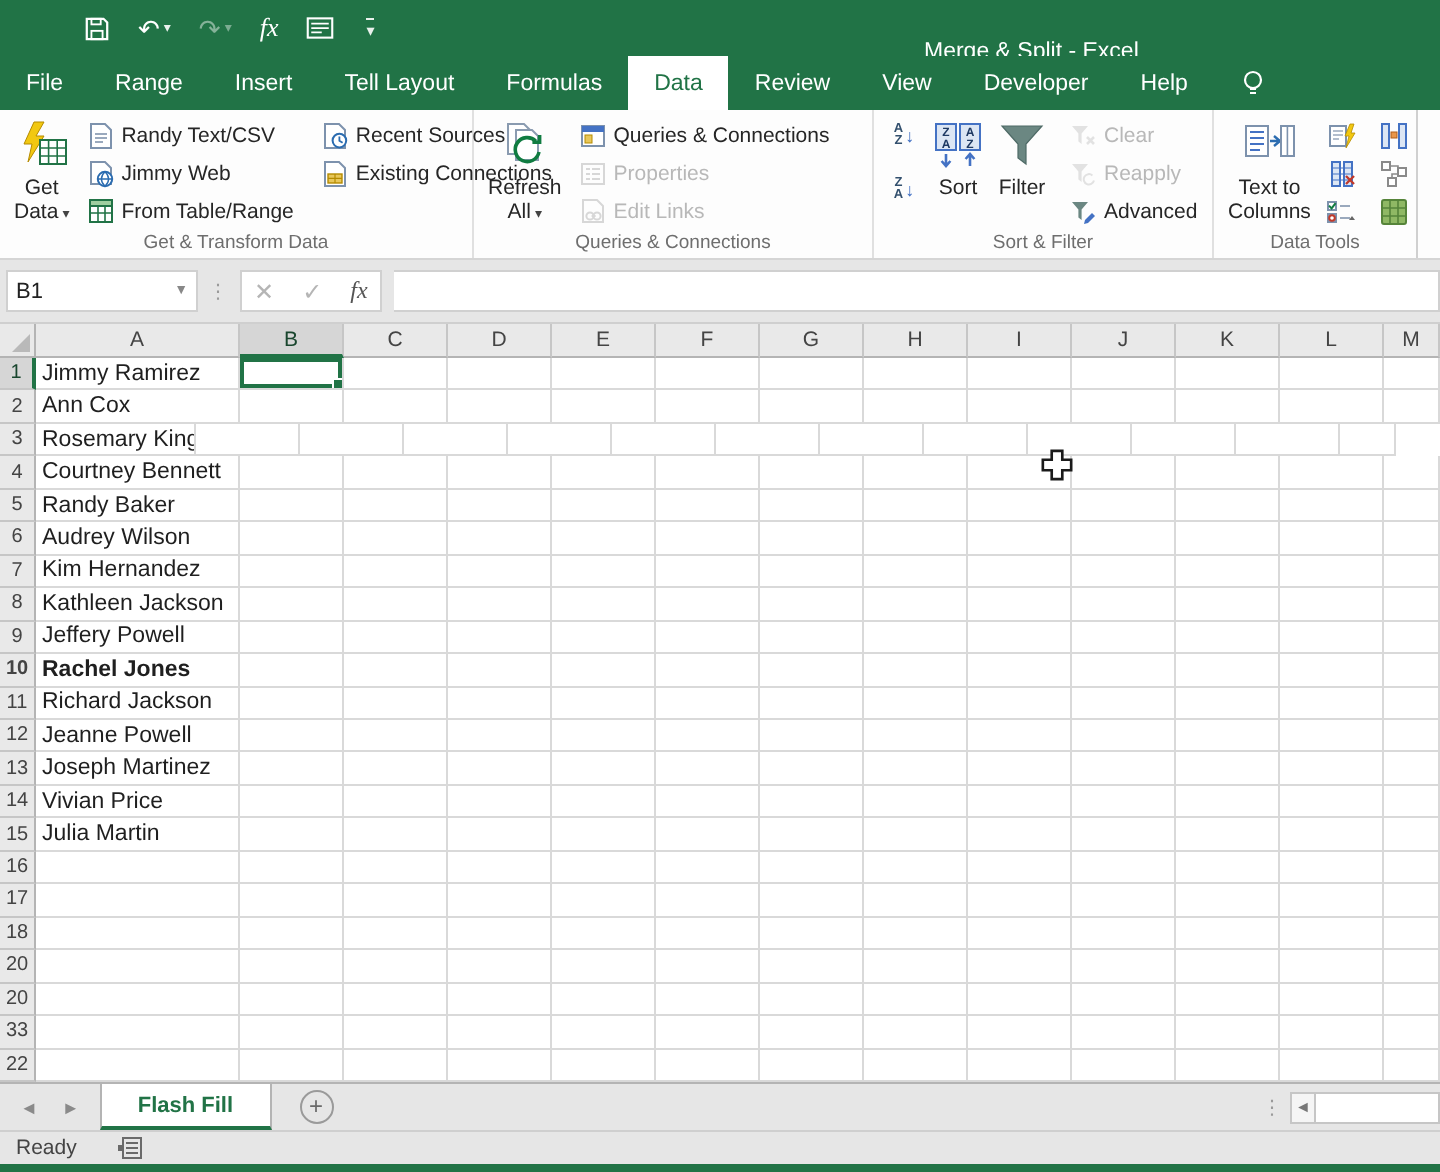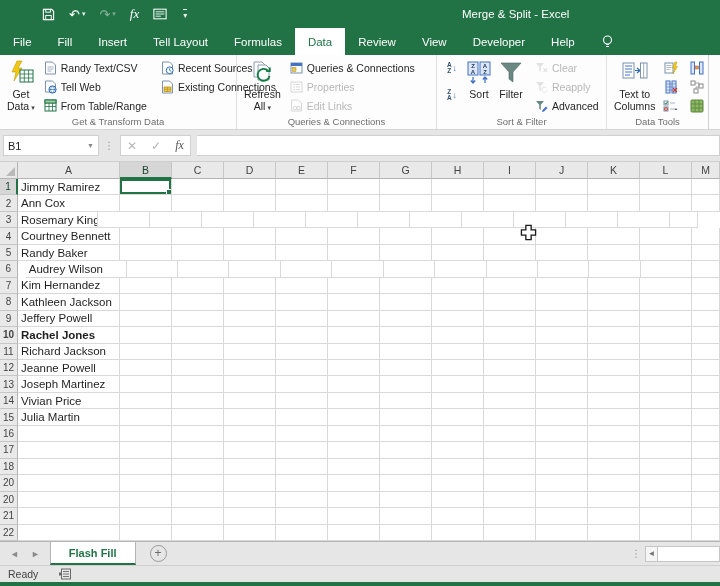--- a/index.html
+++ b/index.html
@@ -7,21 +7,21 @@
   body { font-family:"Liberation Sans", sans-serif; font-size:11px; color:#262626; background:#fff; position:relative; }
   .abs { position:absolute; left:0; width:720px; }
 
   
   .titlebar { top:0; height:28px; background:#217346; display:flex; align-items:center; color:#fff; }
   .qat { display:flex; align-items:center; gap:14px; padding-left:42px; }
   .qbtn { display:flex; align-items:center; color:#fff; font-size:13px; cursor:default; }
   .qbtn .dd { font-size:7px; margin-left:2px; opacity:.9; }
   .qbtn.disabled { opacity:.45; }
   .fxg { font-family:"Liberation Serif", serif; font-style:italic; font-size:13px; }
-  .title { position:absolute; left:462px; top:0; height:28px; display:flex; align-items:center; font-size:11.5px; color:#fff; }
+  .title { position:absolute; left:462px; top:12px; height:28px; display:flex; align-items:center; font-size:11.5px; color:#fff; }
 
   
   .tabrow { top:28px; height:27px; background:#217346; display:flex; align-items:stretch; }
   .rtab { color:#fff; font-size:11.5px; padding:0 13px; display:flex; align-items:center; cursor:default; }
   .rtab.active { background:#fff; color:#217346; }
   .tellme { display:flex; align-items:center; gap:7px; color:#fff; font-size:11.5px; padding-left:14px; }
 
   
   .ribbon { top:55px; height:75px; background:#fdfdfd; border-bottom:1px solid #d5d5d5; display:flex; }
   .rgroup { display:flex; flex-direction:column; border-right:1px solid #e0e0e0; padding-top:3px; }
@@ -111,21 +111,21 @@
     </span>
     <span class="qbtn">
         <span class="dd" style="font-size:8px;border-top:1px solid #fff;padding-top:1px;">▾</span>
       </span>
   </div>
   <div class="title">Merge &amp; Split  -  Excel</div>
 </div>
 
 <div class="abs tabrow">
   <span class="rtab">File</span>
-  <span class="rtab">Fill</span>
+  <span class="rtab">Range</span>
   <span class="rtab">Insert</span>
   <span class="rtab">Tell Layout</span>
   <span class="rtab">Formulas</span>
   <span class="rtab active">Data</span>
   <span class="rtab">Review</span>
   <span class="rtab">View</span>
   <span class="rtab">Developer</span>
   <span class="rtab">Help</span>
   <span class="tellme">
     <svg width="11" height="14" viewBox="0 0 11 14">
@@ -155,21 +155,21 @@
               <path d="M3.5 6h6M3.5 8h6M3.5 10h4" stroke="#9aa9bd" stroke-width=".9"></path>
             </svg>
           <span>Randy Text/CSV</span>
         </div>
         <div class="sbtn">
           <svg width="13" height="14" viewBox="0 0 13 14">
               <path d="M1.5 1h7l3 3v8h-10z" fill="#fff" stroke="#7d92ad"></path>
               <circle cx="8.5" cy="9.5" r="3.6" fill="#fff" stroke="#2b6cb0"></circle>
               <path d="M4.9 9.5h7.2M8.5 5.9c-2.4 2.2-2.4 5 0 7.2 2.4-2.2 2.4-5 0-7.2z" fill="none" stroke="#2b6cb0" stroke-width=".7"></path>
             </svg>
-          <span>Tell Web</span>
+          <span>Jimmy Web</span>
         </div>
         <div class="sbtn">
           <svg width="13" height="13" viewBox="0 0 13 13">
               <rect x="1" y="1" width="11" height="11" fill="#fff" stroke="#217346"></rect>
               <path d="M1 4h11M1 7.5h11M5 4v8M8.5 4v8" stroke="#217346" stroke-width=".8"></path>
               <rect x="1" y="1" width="11" height="3" fill="#9fce9f" stroke="#217346"></rect>
             </svg>
           <span>From Table/Range</span>
         </div>
       </div>
@@ -473,21 +473,21 @@
       <div class="gcell" style="width: 52px;"></div>
       <div class="gcell" style="width: 52px;"></div>
       <div class="gcell" style="width: 52px;"></div>
       <div class="gcell" style="width: 52px;"></div>
       <div class="gcell" style="width: 52px;"></div>
       <div class="gcell" style="width: 52px;"></div>
       <div class="gcell" style="width: 28px;"></div>
     </div>
     <div class="grow" style="height: 16.4545px;">
       <div class="rhdr">6</div>
-      <div class="gcell" style="width: 102px; margin-left: 8px;">Audrey Wilson</div>
+      <div class="gcell" style="width: 102px;">Audrey Wilson</div>
       <div class="gcell" style="width: 52px;"></div>
       <div class="gcell" style="width: 52px;"></div>
       <div class="gcell" style="width: 52px;"></div>
       <div class="gcell" style="width: 52px;"></div>
       <div class="gcell" style="width: 52px;"></div>
       <div class="gcell" style="width: 52px;"></div>
       <div class="gcell" style="width: 52px;"></div>
       <div class="gcell" style="width: 52px;"></div>
       <div class="gcell" style="width: 52px;"></div>
       <div class="gcell" style="width: 52px;"></div>
@@ -712,21 +712,21 @@
       <div class="gcell" style="width: 52px;"></div>
       <div class="gcell" style="width: 52px;"></div>
       <div class="gcell" style="width: 52px;"></div>
       <div class="gcell" style="width: 52px;"></div>
       <div class="gcell" style="width: 52px;"></div>
       <div class="gcell" style="width: 52px;"></div>
       <div class="gcell" style="width: 52px;"></div>
       <div class="gcell" style="width: 28px;"></div>
     </div>
     <div class="grow" style="height: 16.4545px;">
-      <div class="rhdr">21</div>
+      <div class="rhdr">33</div>
       <div class="gcell" style="width: 102px;"></div>
       <div class="gcell" style="width: 52px;"></div>
       <div class="gcell" style="width: 52px;"></div>
       <div class="gcell" style="width: 52px;"></div>
       <div class="gcell" style="width: 52px;"></div>
       <div class="gcell" style="width: 52px;"></div>
       <div class="gcell" style="width: 52px;"></div>
       <div class="gcell" style="width: 52px;"></div>
       <div class="gcell" style="width: 52px;"></div>
       <div class="gcell" style="width: 52px;"></div>

